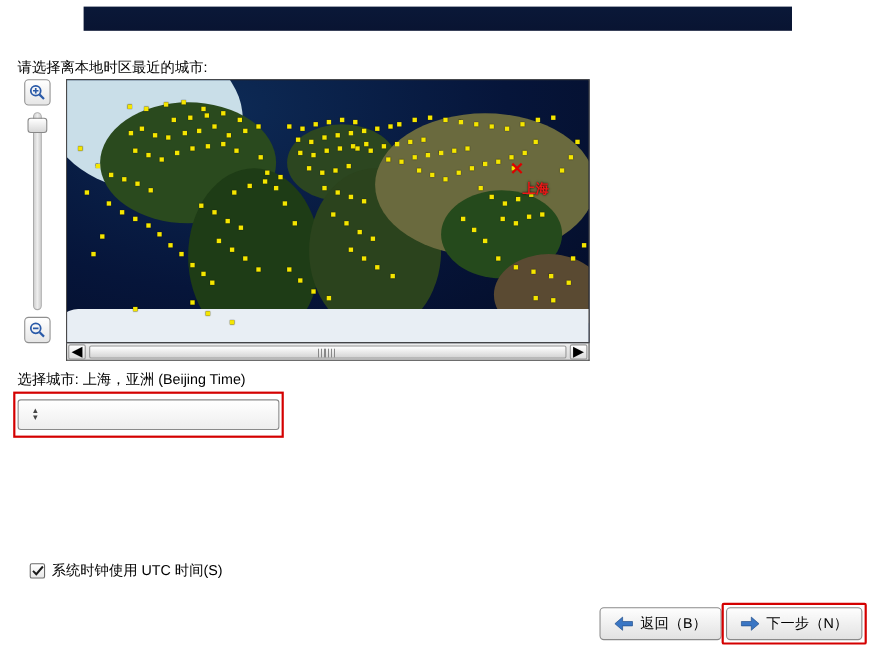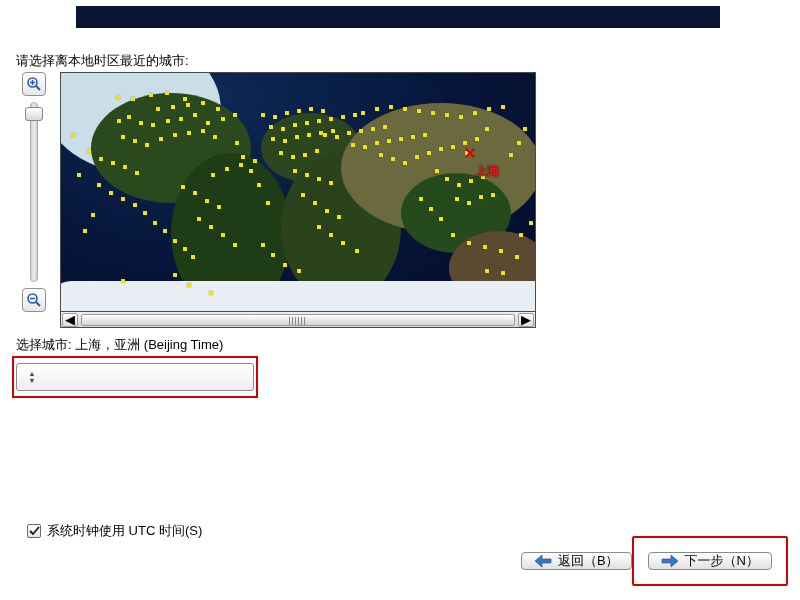--- a/index.html
+++ b/index.html
@@ -25,27 +25,27 @@
 .hscroll{height:16px;border:1px solid #4a4a4a;border-top:none;background:linear-gradient(#eee,#d8d8d8);display:flex;align-items:center;}
 .hbtn{width:16px;height:14px;background:linear-gradient(#fff,#dcdcdc);border:1px solid #9a9a9a;border-radius:2px;margin:0 1px;display:flex;align-items:center;justify-content:center;}
 .hbar{flex:1;height:12px;margin:0 2px;background:linear-gradient(#fff,#d4d4d4);border:1px solid #9a9a9a;border-radius:2px;position:relative;}
 .hbar::after{content:"";position:absolute;left:48%;top:2px;width:4%;height:8px;background:repeating-linear-gradient(90deg,#888 0 1px,transparent 1px 3px);}
 .selinfo{position:absolute;top:336px;left:16px;}
 .hlbox{position:absolute;top:356px;left:12px;width:246px;height:42px;border:2px solid #d40000;display:flex;align-items:center;padding:2px;}
 .combo{flex:1;height:28px;border:1px solid #8a8a8a;border-radius:3px;background:linear-gradient(#fff,#eee);display:flex;align-items:center;padding:0 6px;cursor:pointer;}
 .combo span{flex:1;}
 .spin{display:flex;flex-direction:column;margin-left:4px;}
 .spin div{width:10px;height:7px;display:flex;align-items:center;justify-content:center;font-size:7px;color:#444;}
-.chkrow{position:absolute;top:522px;left:16px;display:flex;align-items:center;padding-left:11px;}
+.chkrow{position:absolute;top:510px;left:16px;display:flex;align-items:center;padding-left:11px;}
 .chk{width:14px;height:14px;border:1px solid #6a6a6a;border-radius:2px;background:linear-gradient(#fff,#e8e8e8);margin-right:6px;display:flex;align-items:center;justify-content:center;}
 .chk svg{width:11px;height:11px;}
 .btnrow{position:absolute;bottom:14px;right:12px;display:flex;align-items:center;}
-.btn{height:18px;padding:0 12px;border:1px solid #8a8a8a;border-radius:4px;background:linear-gradient(#fefefe,#e2e2e2);display:flex;align-items:center;cursor:pointer;margin-left:10px;}
+.btn{height:30px;padding:0 12px;border:1px solid #8a8a8a;border-radius:4px;background:linear-gradient(#fefefe,#e2e2e2);display:flex;align-items:center;cursor:pointer;margin-left:10px;}
 .btn svg{width:18px;height:14px;margin-right:6px;}
-.hlwrap{border:2px solid #d40000;padding:14px;border-radius:2px;text-align:right;}
+.hlwrap{border:2px solid #d40000;padding:2px;border-radius:2px;text-align:right;}
 </style>
 </head>
 <body>
 
 <div class="banner"></div>
 
 <div class="prompt">请选择离本地时区最近的城市:</div>
 
 <div class="map-area">
   <div class="zoom">

